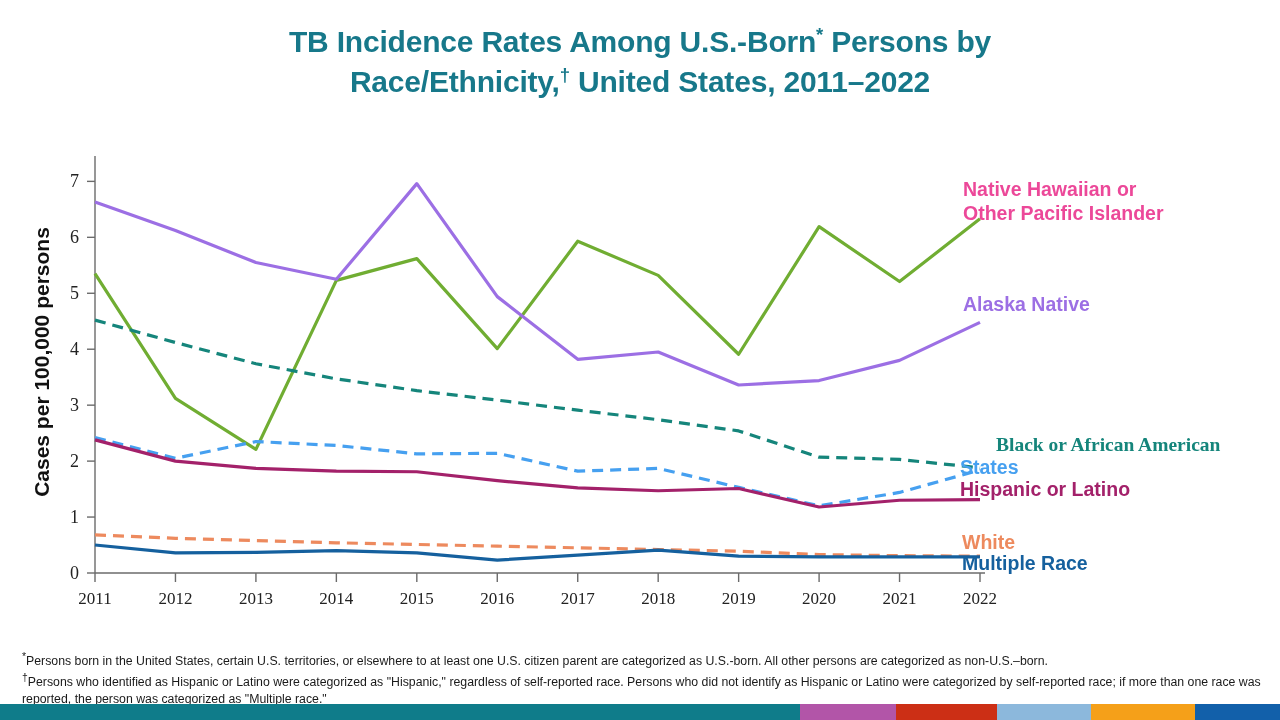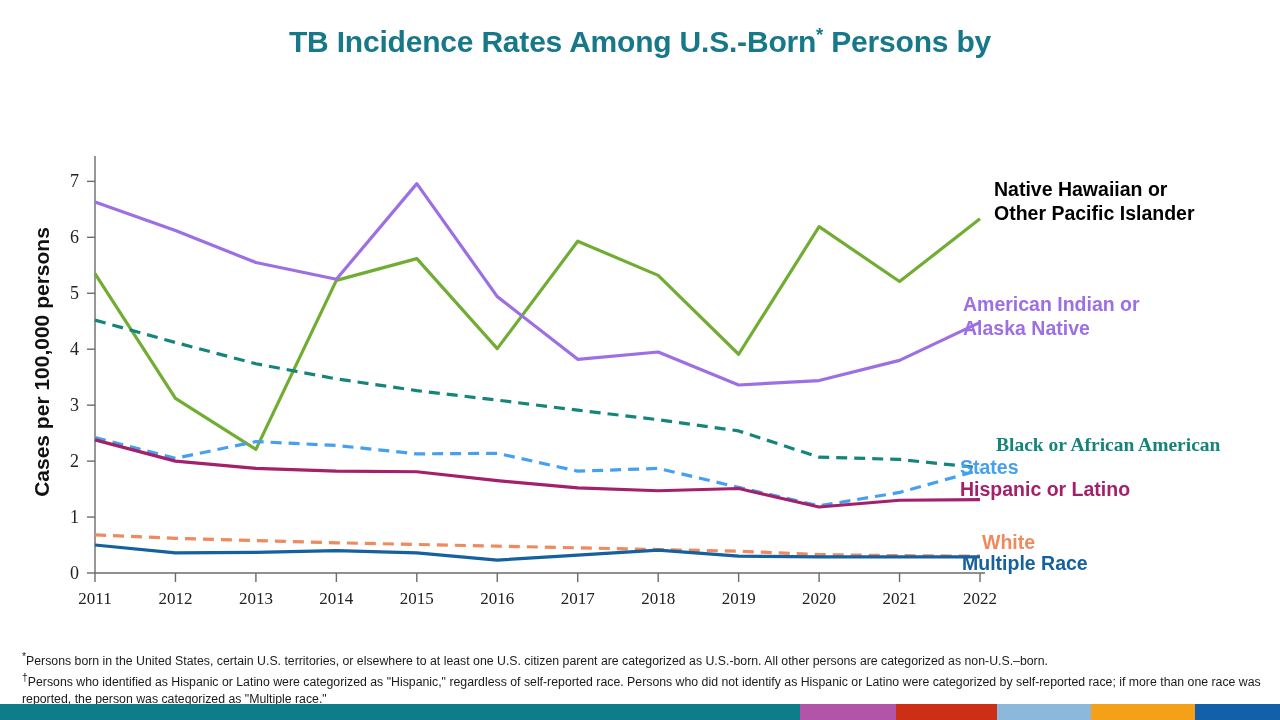--- a/index.html
+++ b/index.html
@@ -57,20 +57,23 @@
 </style>
 </head>
 <body>
 
 <div id="slide">
 
   <div class="title">
     <div>
       <span>TB Incidence Rates Among U.S.-Born</span><sup>*</sup><span> Persons by</span>
     </div>
+    <div>
+      <span>Race/Ethnicity,</span><sup>†</sup><span> United States, 2011–2022</span>
+    </div>
   </div>
 
   <div class="plot-wrap">
     <div class="ylabel">Cases per 100,000 persons</div>
 
     <svg class="chart" id="chart-svg" width="1280" height="500">
         <line x1="95" y1="453" x2="95" y2="36" stroke="#6b6b6b" stroke-width="1.4"></line>
         <line x1="95" y1="453" x2="985" y2="453" stroke="#6b6b6b" stroke-width="1.4"></line>
         <line x1="87" y1="453" x2="95" y2="453" stroke="#6b6b6b" stroke-width="1.4"></line>
         <text x="79" y="459" text-anchor="end" class="tick-text">0</text>
@@ -116,38 +119,37 @@
         <polyline points="95,82.07837837837837 175.45454545454544,110.61081081081079 255.9090909090909,142.50000000000006 336.3636363636364,159.2837837837838 416.8181818181818,63.61621621621623 497.27272727272725,176.627027027027 577.7272727272727,239.2864864864865 658.1818181818181,232.01351351351352 738.6363636363636,265.02162162162165 819.0909090909091,260.54594594594596 899.5454545454545,240.40540540540542 980,202.36216216216215" fill="none" stroke="#9C6FE4" stroke-width="3.2" stroke-linejoin="round" stroke-linecap="butt"></polyline>
         <polyline points="95,200.1243243243244 175.45454545454544,222.50270270270272 255.9090909090909,243.76216216216213 336.3636363636364,258.86756756756756 416.8181818181818,270.61621621621623 497.27272727272725,280.12702702702705 577.7272727272727,290.19729729729727 658.1818181818181,299.70810810810815 738.6363636363636,310.8972972972973 819.0909090909091,337.1918918918919 899.5454545454545,339.42972972972973 980,347.82162162162166" fill="none" stroke="#15857B" stroke-width="3.2" stroke-linejoin="round" stroke-linecap="butt" stroke-dasharray="11,7"></polyline>
         <polyline points="95,317.6108108108108 175.45454545454544,338.31081081081084 255.9090909090909,321.52702702702703 336.3636363636364,325.4432432432433 416.8181818181818,333.83513513513515 497.27272727272725,333.2756756756757 577.7272727272727,351.1783783783784 658.1818181818181,348.38108108108105 738.6363636363636,367.4027027027027 819.0909090909091,385.8648648648649 899.5454545454545,372.43783783783783 980,350.05945945945945" fill="none" stroke="#46A0F0" stroke-width="3.2" stroke-linejoin="round" stroke-linecap="butt" stroke-dasharray="11,7"></polyline>
         <polyline points="95,319.8486486486487 175.45454545454544,341.1081081081081 255.9090909090909,348.38108108108105 336.3636363636364,351.1783783783784 416.8181818181818,351.73783783783784 497.27272727272725,360.6891891891892 577.7272727272727,367.96216216216214 658.1818181818181,370.75945945945944 738.6363636363636,368.52162162162165 819.0909090909091,386.9837837837838 899.5454545454545,380.27027027027026 980,379.7108108108108" fill="none" stroke="#A3216A" stroke-width="3.2" stroke-linejoin="round" stroke-linecap="butt"></polyline>
         <polyline points="95,414.95675675675676 175.45454545454544,418.3135135135135 255.9090909090909,420.55135135135134 336.3636363636364,422.7891891891892 416.8181818181818,424.4675675675676 497.27272727272725,426.1459459459459 577.7272727272727,427.8243243243243 658.1818181818181,429.5027027027027 738.6363636363636,431.18108108108106 819.0909090909091,434.53783783783786 899.5454545454545,435.65675675675675 980,436.2162162162162" fill="none" stroke="#ED8A5E" stroke-width="3.2" stroke-linejoin="round" stroke-linecap="butt" stroke-dasharray="11,7"></polyline>
         <polyline points="95,425.02702702702703 175.45454545454544,432.85945945945946 255.9090909090909,432.3 336.3636363636364,430.6216216216216 416.8181818181818,432.85945945945946 497.27272727272725,440.13243243243244 577.7272727272727,435.0972972972973 658.1818181818181,430.06216216216217 738.6363636363636,436.2162162162162 819.0909090909091,436.7756756756757 899.5454545454545,436.7756756756757 980,436.7756756756757" fill="none" stroke="#15609E" stroke-width="3.2" stroke-linejoin="round" stroke-linecap="butt"></polyline>
       </svg>
   </div>
 
   <div id="legend-layer">
-      <div class="legend-item" style="top: 178px; left: 963px; color: #000000; margin-left: 31px;">
+      <div class="legend-item" style="top: 178px; left: 963px; color: #ec4899;">
         <div>Native Hawaiian or</div>
         <div>Other Pacific Islander</div>
       </div>
       <div class="legend-item" style="top: 293px; left: 963px; color: rgb(156, 111, 228);">
-        <div>American Indian or</div>
         <div>Alaska Native</div>
       </div>
       <div class="legend-item" style="top: 433px; left: 996px; color: rgb(21, 133, 123); font-family: Liberation Serif, serif;">
         <div>Black or African American</div>
       </div>
       <div class="legend-item" style="top: 456px; left: 960px; color: rgb(70, 160, 240);">
         <div>States</div>
       </div>
       <div class="legend-item" style="top: 478px; left: 960px; color: rgb(163, 33, 106);">
         <div>Hispanic or Latino</div>
       </div>
-      <div class="legend-item" style="top: 531px; left: 962px; color: rgb(237, 138, 94); margin-left: 20px;">
+      <div class="legend-item" style="top: 531px; left: 962px; color: rgb(237, 138, 94);">
         <div>White</div>
       </div>
       <div class="legend-item" style="top: 552px; left: 962px; color: rgb(21, 96, 158);">
         <div>Multiple Race</div>
       </div>
     </div>
 
   <div class="footnotes">
     <div class="fn-line"><sup>*</sup><span>Persons born in the United States, certain U.S. territories, or elsewhere to at least one U.S. citizen parent are categorized as U.S.-born. All other persons are categorized as non-U.S.–born.</span></div>
     <div class="fn-wrap"><sup>†</sup><span>Persons who identified as Hispanic or Latino were categorized as "Hispanic," regardless of self-reported race. Persons who did not identify as Hispanic or Latino were categorized by self-reported race; if more than one race was reported, the person was categorized as "Multiple race."</span></div>

